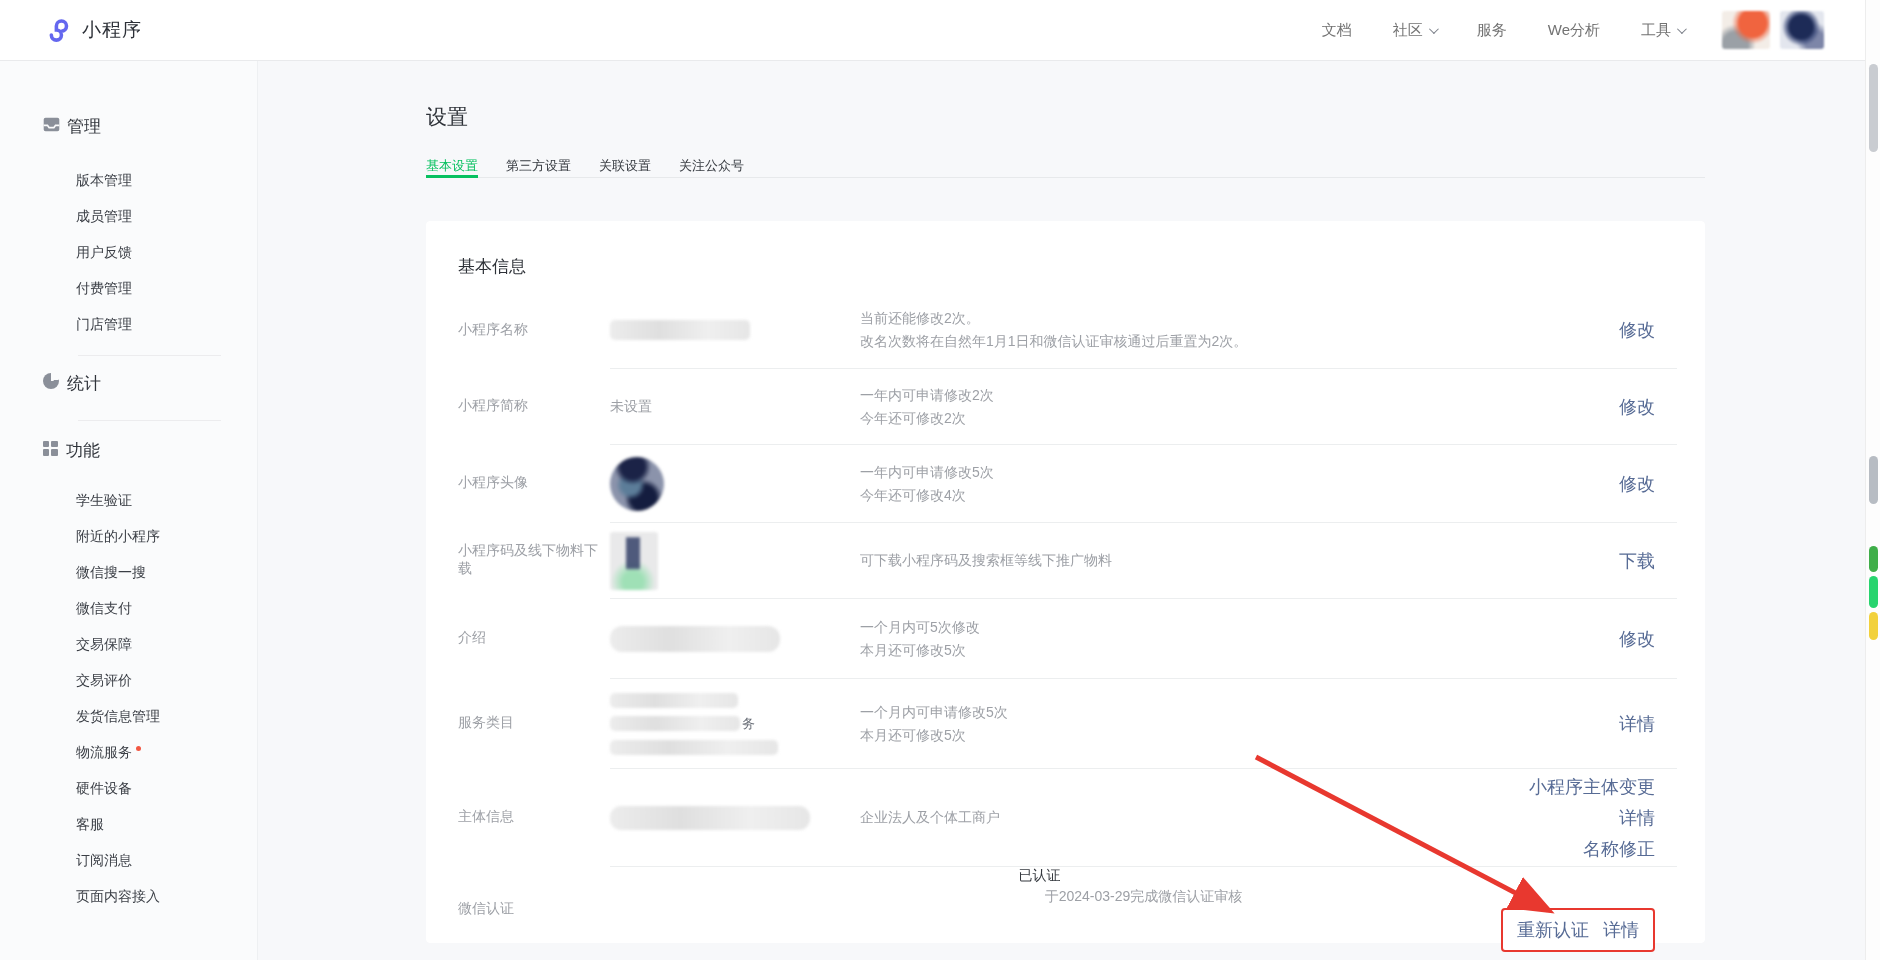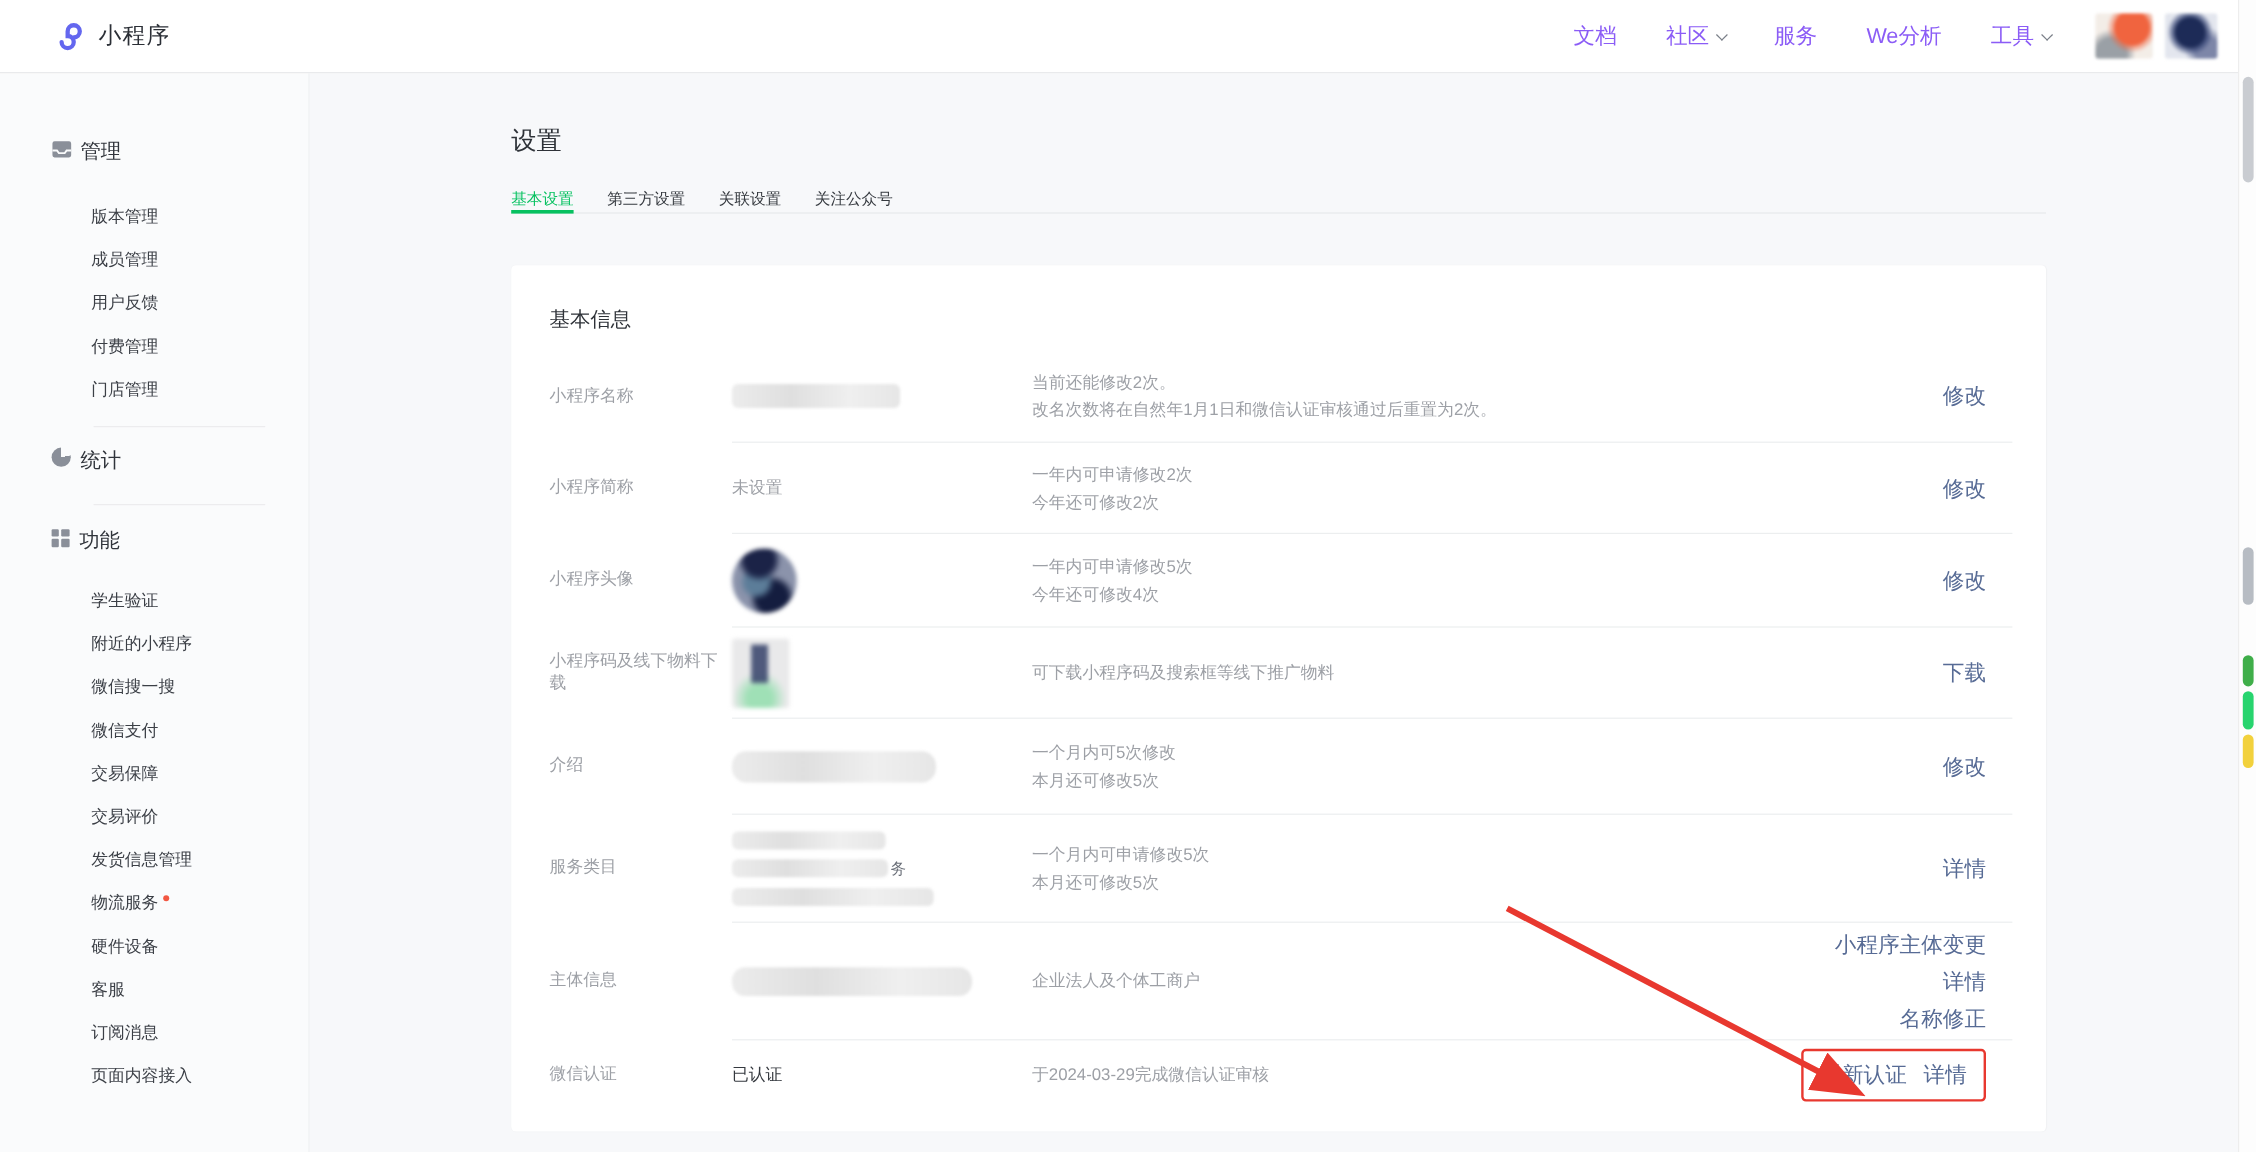--- a/index.html
+++ b/index.html
@@ -1,25 +1,25 @@
 <!DOCTYPE html>
 <html><head>
 <meta charset="utf-8">
 <style>
   * { margin:0; padding:0; box-sizing:border-box; }
   body { font-family:"Liberation Sans","DejaVu Sans",sans-serif; }
   .screen { position:relative; width:1880px; height:960px; background:#f7f8fa; overflow:hidden; }
 
   
   .header { position:relative; height:61px; background:#fff; border-bottom:1px solid #e9eaec;
-            display:flex; align-items:center; padding:0 32px 0 42px; z-index:5; }
+            display:flex; align-items:center; padding:0 56px 0 42px; z-index:5; }
   .logo { display:flex; align-items:center; gap:12px; cursor:pointer; }
   .logo-text { font-size:19px; color:#2b2f36; letter-spacing:1px; }
   .nav { margin-left:auto; display:flex; align-items:center; gap:41px; }
-  .nav-item { font-size:18px; color:#8b5cf6; display:flex; align-items:center; gap:6px; cursor:pointer; }
+  .nav-item { font-size:15px; color:#737373; display:flex; align-items:center; gap:6px; cursor:pointer; }
   .chev { width:7px; height:7px; border-right:1.6px solid #7a7f88; border-bottom:1.6px solid #7a7f88;
           transform:rotate(45deg) translateY(-2px); }
   .avatars { display:flex; align-items:center; gap:10px; margin-left:38px; }
   .avatar { width:48px; height:38px; border-radius:3px; filter:blur(1.2px); }
   .avatar-1 { background:
       radial-gradient(circle at 64% 32%, #f0643f 0 34%, rgba(240,100,63,.55) 40%, transparent 52%),
       radial-gradient(circle at 28% 88%, #9aa0a6 0 26%, transparent 42%),
       #f3ede7; }
   .avatar-2 { width:44px; background:
       radial-gradient(circle at 48% 42%, #1d2b57 0 36%, rgba(52,68,118,.6) 48%, transparent 60%),
@@ -61,21 +61,21 @@
   .card-title { padding:34px 0 0 32px; font-size:17px; color:#2e3238; }
   .rows { margin-top:14px; }
   .row { display:flex; }
   .row-label { width:184px; padding-left:32px; font-size:14px; color:#9da0a6;
                display:flex; align-items:center; flex-shrink:0; }
   .row-body { flex:1; display:flex; align-items:center; border-top:1px solid #eceeef;
               margin-right:28px; min-height:76px; }
   .row.first .row-body { border-top:none; }
   .rb-h78 .row-body { min-height:78px; } .rb-h80 .row-body { min-height:80px; }
   .rb-h90 .row-body { min-height:90px; } .rb-h98 .row-body { min-height:98px; }
-  .rb-h58 .row-body { min-height:58px; }
+  .rb-h58 .row-body { min-height:58px;flex-direction:column; }
   .row-value { width:250px; flex-shrink:0; font-size:14px; }
   .row-desc  { flex:1; font-size:14px; color:#9da0a6; line-height:23px; }
   .row-actions { margin-left:auto; width:240px; padding-right:22px; text-align:right;
                  display:flex; flex-direction:column; align-items:flex-end; gap:7px; font-size:18px; }
   .action-link { color:#576b95; cursor:pointer; text-decoration:none; }
   .value-muted { color:#9da0a6; }
   .value-dark  { color:#35393f; }
 
   
   .mask { background:linear-gradient(90deg,#ececec,#dfdfdf 35%,#efefef 70%,#e6e6e6); filter:blur(1.5px); }

